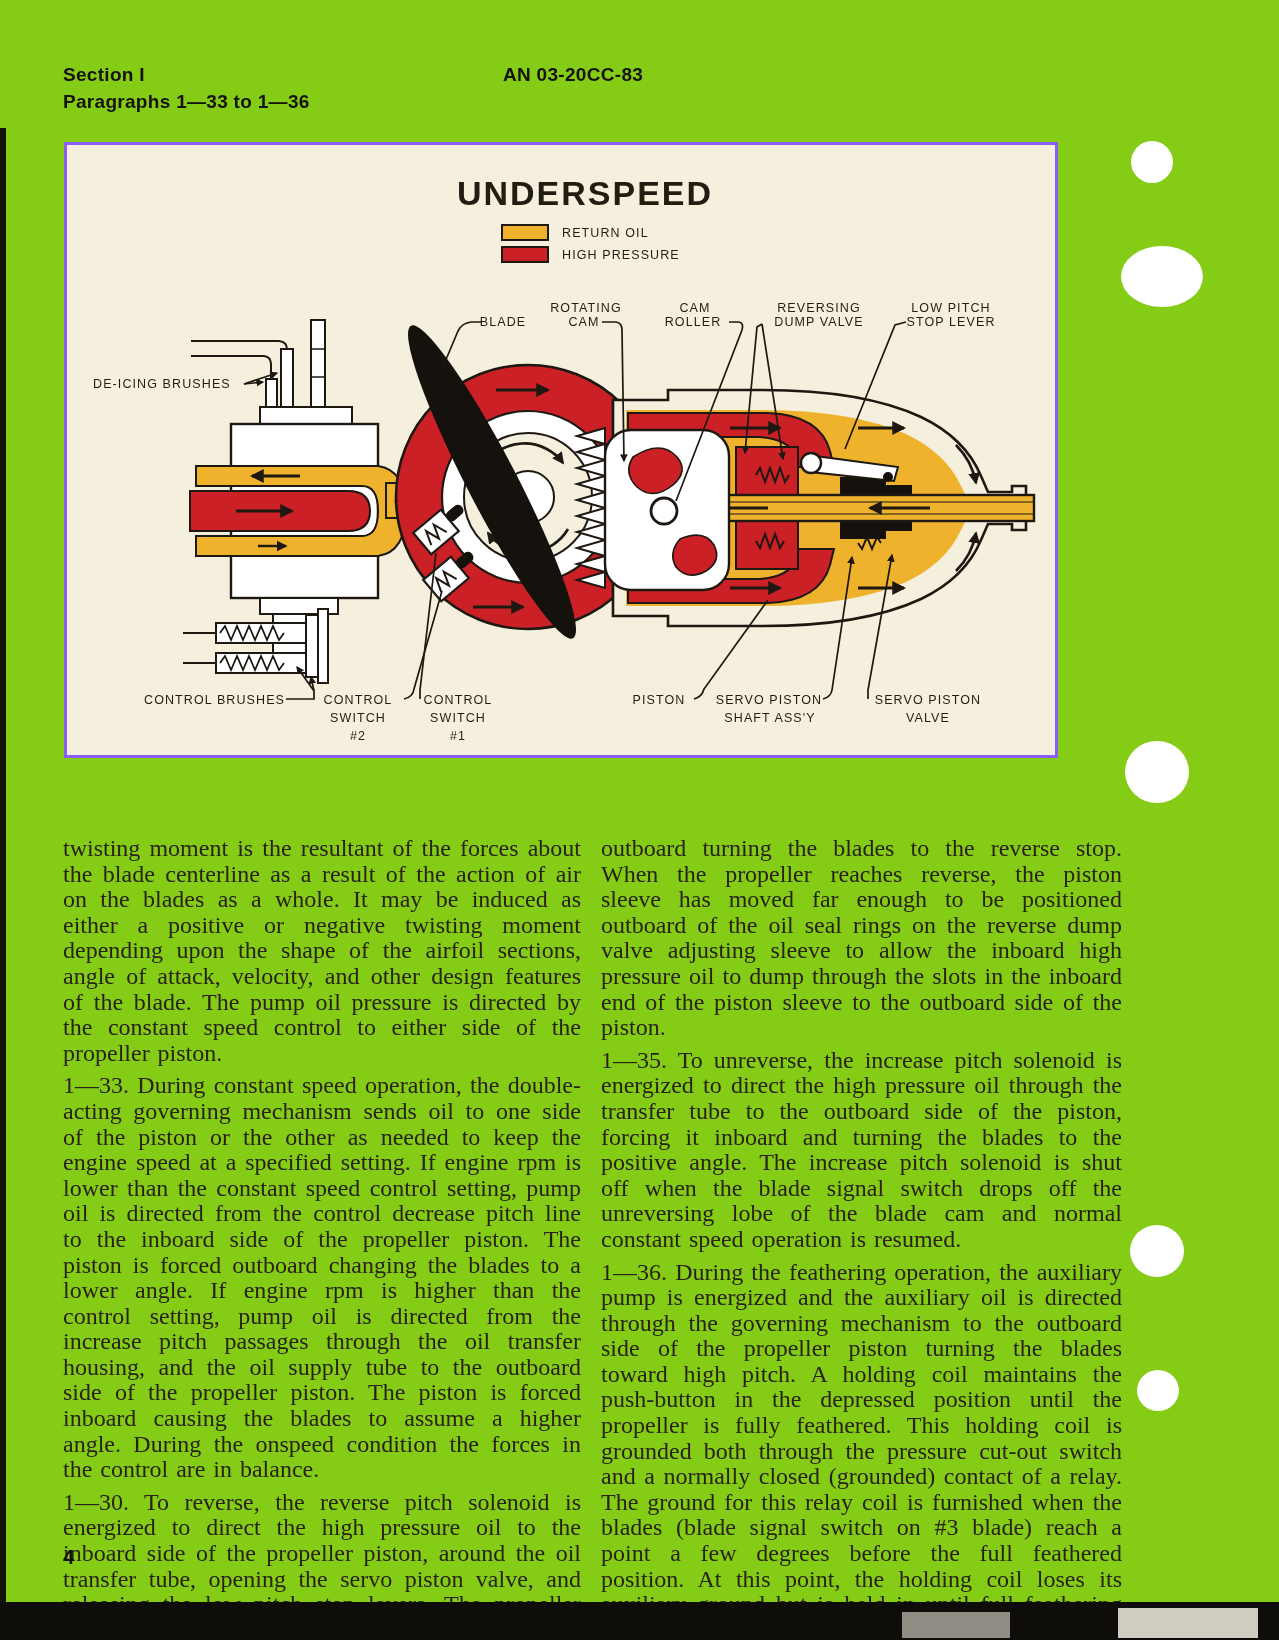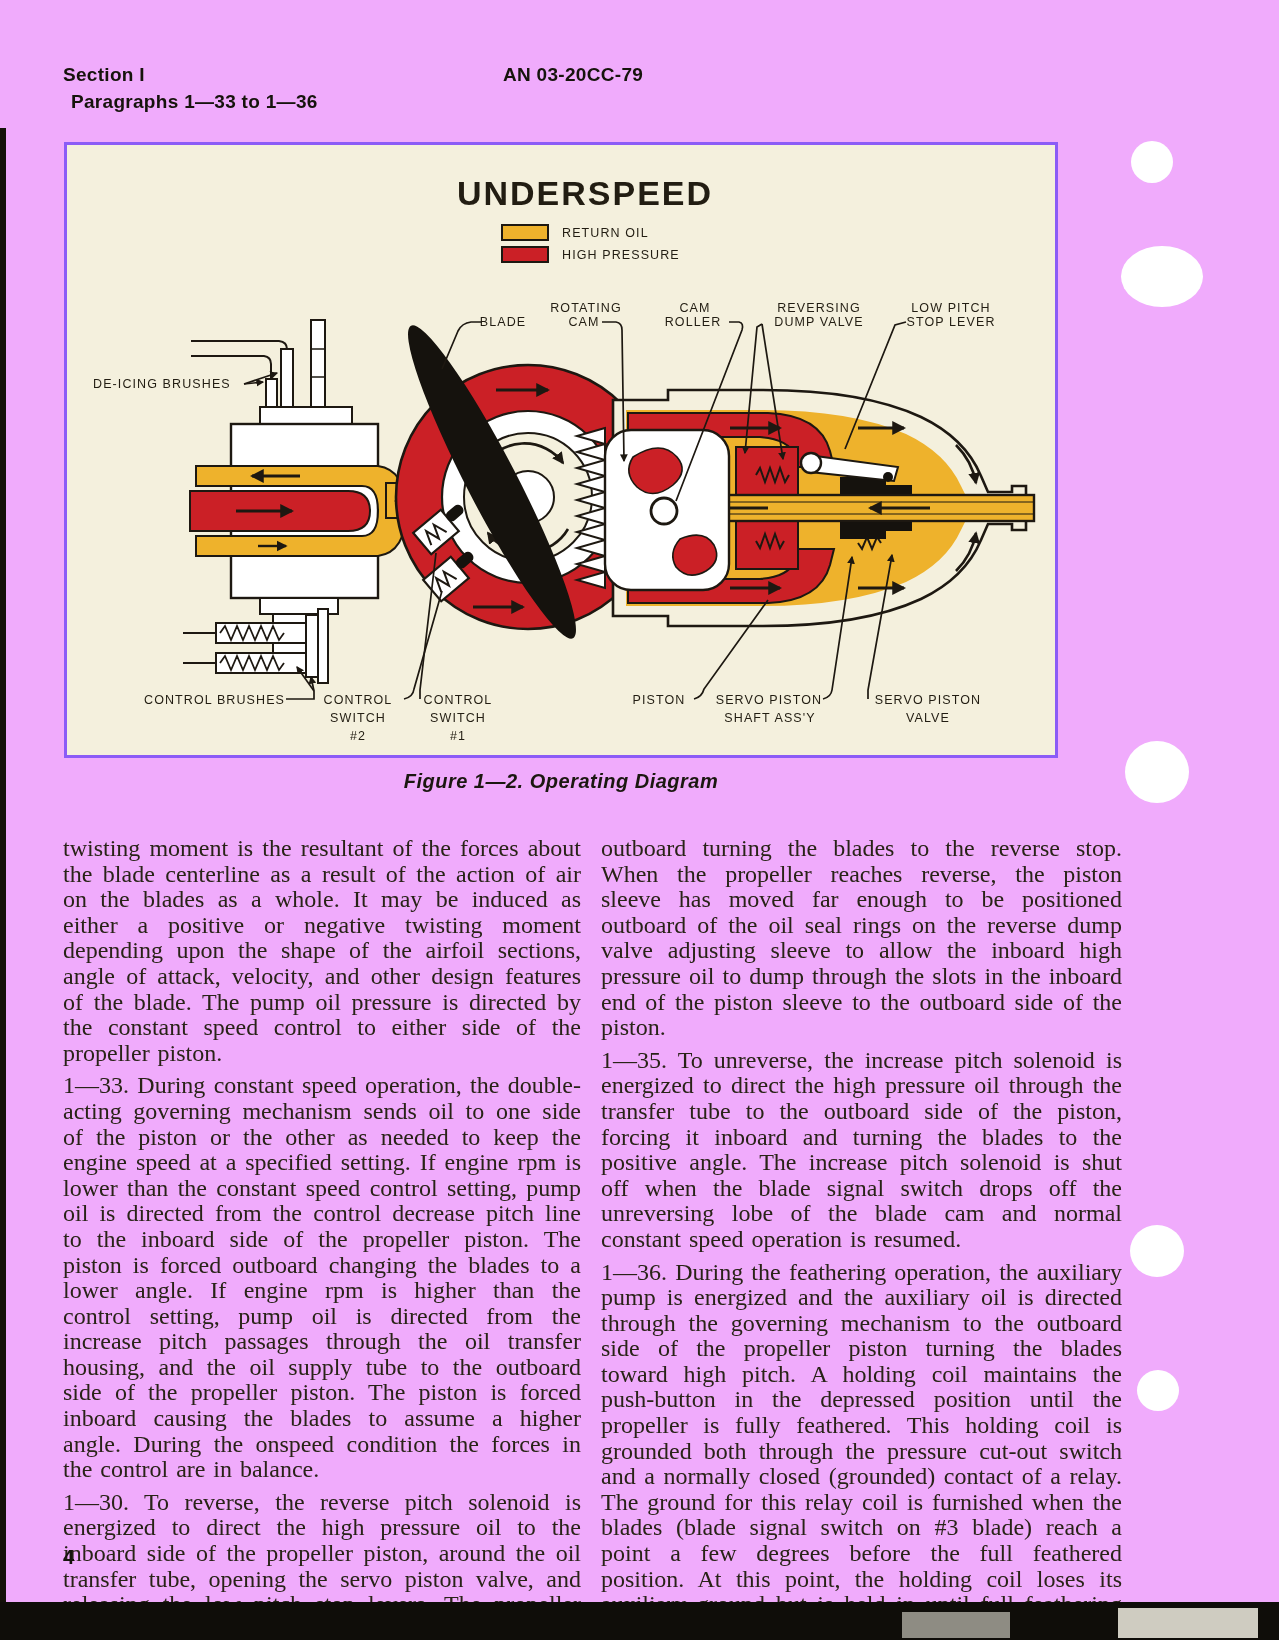--- a/index.html
+++ b/index.html
@@ -1,24 +1,24 @@
 <!DOCTYPE html>
 <html><head>
 <meta charset="utf-8">
 <style>
   html,body{margin:0;padding:0;}
-  .page{position:relative;width:1279px;height:1640px;background:#f0abfc;overflow:hidden;
+  .page{position:relative;width:1279px;height:1640px;background:#84cc16;overflow:hidden;
         font-family:"Liberation Sans",sans-serif;color:#221d14;}
   .edge-left{position:absolute;left:0;top:128px;width:6px;height:1512px;background:#141109;}
   .bottom-bar{position:absolute;left:0;top:1602px;width:1279px;height:38px;background:#0f0d09;}
   .bar-patch1{position:absolute;left:902px;top:1612px;width:108px;height:26px;background:#8e8c83;}
   .bar-patch2{position:absolute;left:1118px;top:1608px;width:140px;height:30px;background:#cfccc1;}
   .hdr{position:absolute;font-weight:bold;font-size:19px;letter-spacing:.3px;color:#16130c;}
   .hdr-section{left:63px;top:64px;}
-  .hdr-paras{left:71px;top:91px;text-align:center;}
+  .hdr-paras{left:63px;top:91px;text-align:center;}
   .hdr-doc{left:503px;top:64px;}
   .figure-box{position:absolute;left:64px;top:142px;width:994px;height:616px;border:3px solid #8b5cf6;
               background:#f4f0dd;box-sizing:border-box;}
   .figure-box svg{display:block;width:100%;height:100%;}
   .figure-caption{position:absolute;left:64px;top:770px;width:994px;text-align:center;
                   font-weight:bold;font-style:italic;font-size:20px;letter-spacing:.5px;color:#1b1710;}
   .col{position:absolute;top:836px;font-family:"Liberation Serif",serif;font-size:24px;
        line-height:25.6px;text-align:justify;color:#292317;word-spacing:.08em;}
   .col p{margin:0 0 7px 0;}
   .col-left{left:63px;width:518px;}
@@ -37,21 +37,21 @@
 </style>
 </head>
 <body>
 
 <div class="page">
 
   <div class="edge-left"></div>
 
   <div class="hdr hdr-section">Section I</div>
   <div class="hdr hdr-paras">Paragraphs 1—33 to 1—36</div>
-  <div class="hdr hdr-doc">AN 03-20CC-79</div>
+  <div class="hdr hdr-doc">AN 03-20CC-83</div>
 
   <div class="figure-box">
     <svg viewBox="0 0 986 610">
       <defs>
         <marker id="arr" viewBox="0 0 10 10" refX="8.5" refY="5" markerWidth="4.6" markerHeight="4.6" orient="auto-start-reverse">
           <path d="M0,0 L10,5 L0,10 z" fill="#1d1811"></path>
         </marker>
       </defs>
 
       <g>
@@ -199,21 +199,20 @@
       <text class="dlabel" x="390" y="577" text-anchor="middle">SWITCH</text>
       <text class="dlabel" x="390" y="595" text-anchor="middle">#1</text>
       <text class="dlabel" x="591" y="559" text-anchor="middle">PISTON</text>
       <text class="dlabel" x="701" y="559" text-anchor="middle">SERVO PISTON</text>
       <text class="dlabel" x="702" y="577" text-anchor="middle">SHAFT ASS'Y</text>
       <text class="dlabel" x="860" y="559" text-anchor="middle">SERVO PISTON</text>
       <text class="dlabel" x="860" y="577" text-anchor="middle">VALVE</text>
     </svg>
   </div>
 
-  <div class="figure-caption">Figure 1—2. Operating Diagram</div>
 
   <div class="col col-left">
     <p>twisting moment is the resultant of the forces about the blade centerline as a result of the action of air on the blades as a whole. It may be induced as either a positive or negative twisting moment depending upon the shape of the airfoil sections, angle of attack, velocity, and other design features of the blade. The pump oil pressure is directed by the constant speed control to either side of the propeller piston.</p>
     <p>1—33. During constant speed operation, the double-acting governing mechanism sends oil to one side of the piston or the other as needed to keep the engine speed at a specified setting. If engine rpm is lower than the constant speed control setting, pump oil is directed from the control decrease pitch line to the inboard side of the propeller piston. The piston is forced outboard changing the blades to a lower angle. If engine rpm is higher than the control setting, pump oil is directed from the increase pitch passages through the oil transfer housing, and the oil supply tube to the outboard side of the propeller piston. The piston is forced inboard causing the blades to assume a higher angle. During the onspeed condition the forces in the control are in balance.</p>
     <p>1—30. To reverse, the reverse pitch solenoid is energized to direct the high pressure oil to the inboard side of the propeller piston, around the oil transfer tube, opening the servo piston valve, and releasing the low pitch stop levers. The propeller piston is then forced</p>
   </div>
   <div class="col col-right">
     <p>outboard turning the blades to the reverse stop. When the propeller reaches reverse, the piston sleeve has moved far enough to be positioned outboard of the oil seal rings on the reverse dump valve adjusting sleeve to allow the inboard high pressure oil to dump through the slots in the inboard end of the piston sleeve to the outboard side of the piston.</p>
     <p>1—35. To unreverse, the increase pitch solenoid is energized to direct the high pressure oil through the transfer tube to the outboard side of the piston, forcing it inboard and turning the blades to the positive angle. The increase pitch solenoid is shut off when the blade signal switch drops off the unreversing lobe of the blade cam and normal constant speed operation is resumed.</p>
     <p>1—36. During the feathering operation, the auxiliary pump is energized and the auxiliary oil is directed through the governing mechanism to the outboard side of the propeller piston turning the blades toward high pitch. A holding coil maintains the push-button in the depressed position until the propeller is fully feathered. This holding coil is grounded both through the pressure cut-out switch and a normally closed (grounded) contact of a relay. The ground for this relay coil is furnished when the blades (blade signal switch on #3 blade) reach a point a few degrees before the full feathered position. At this point, the holding coil loses its auxiliary ground but is held in until full feathering is reached</p>

